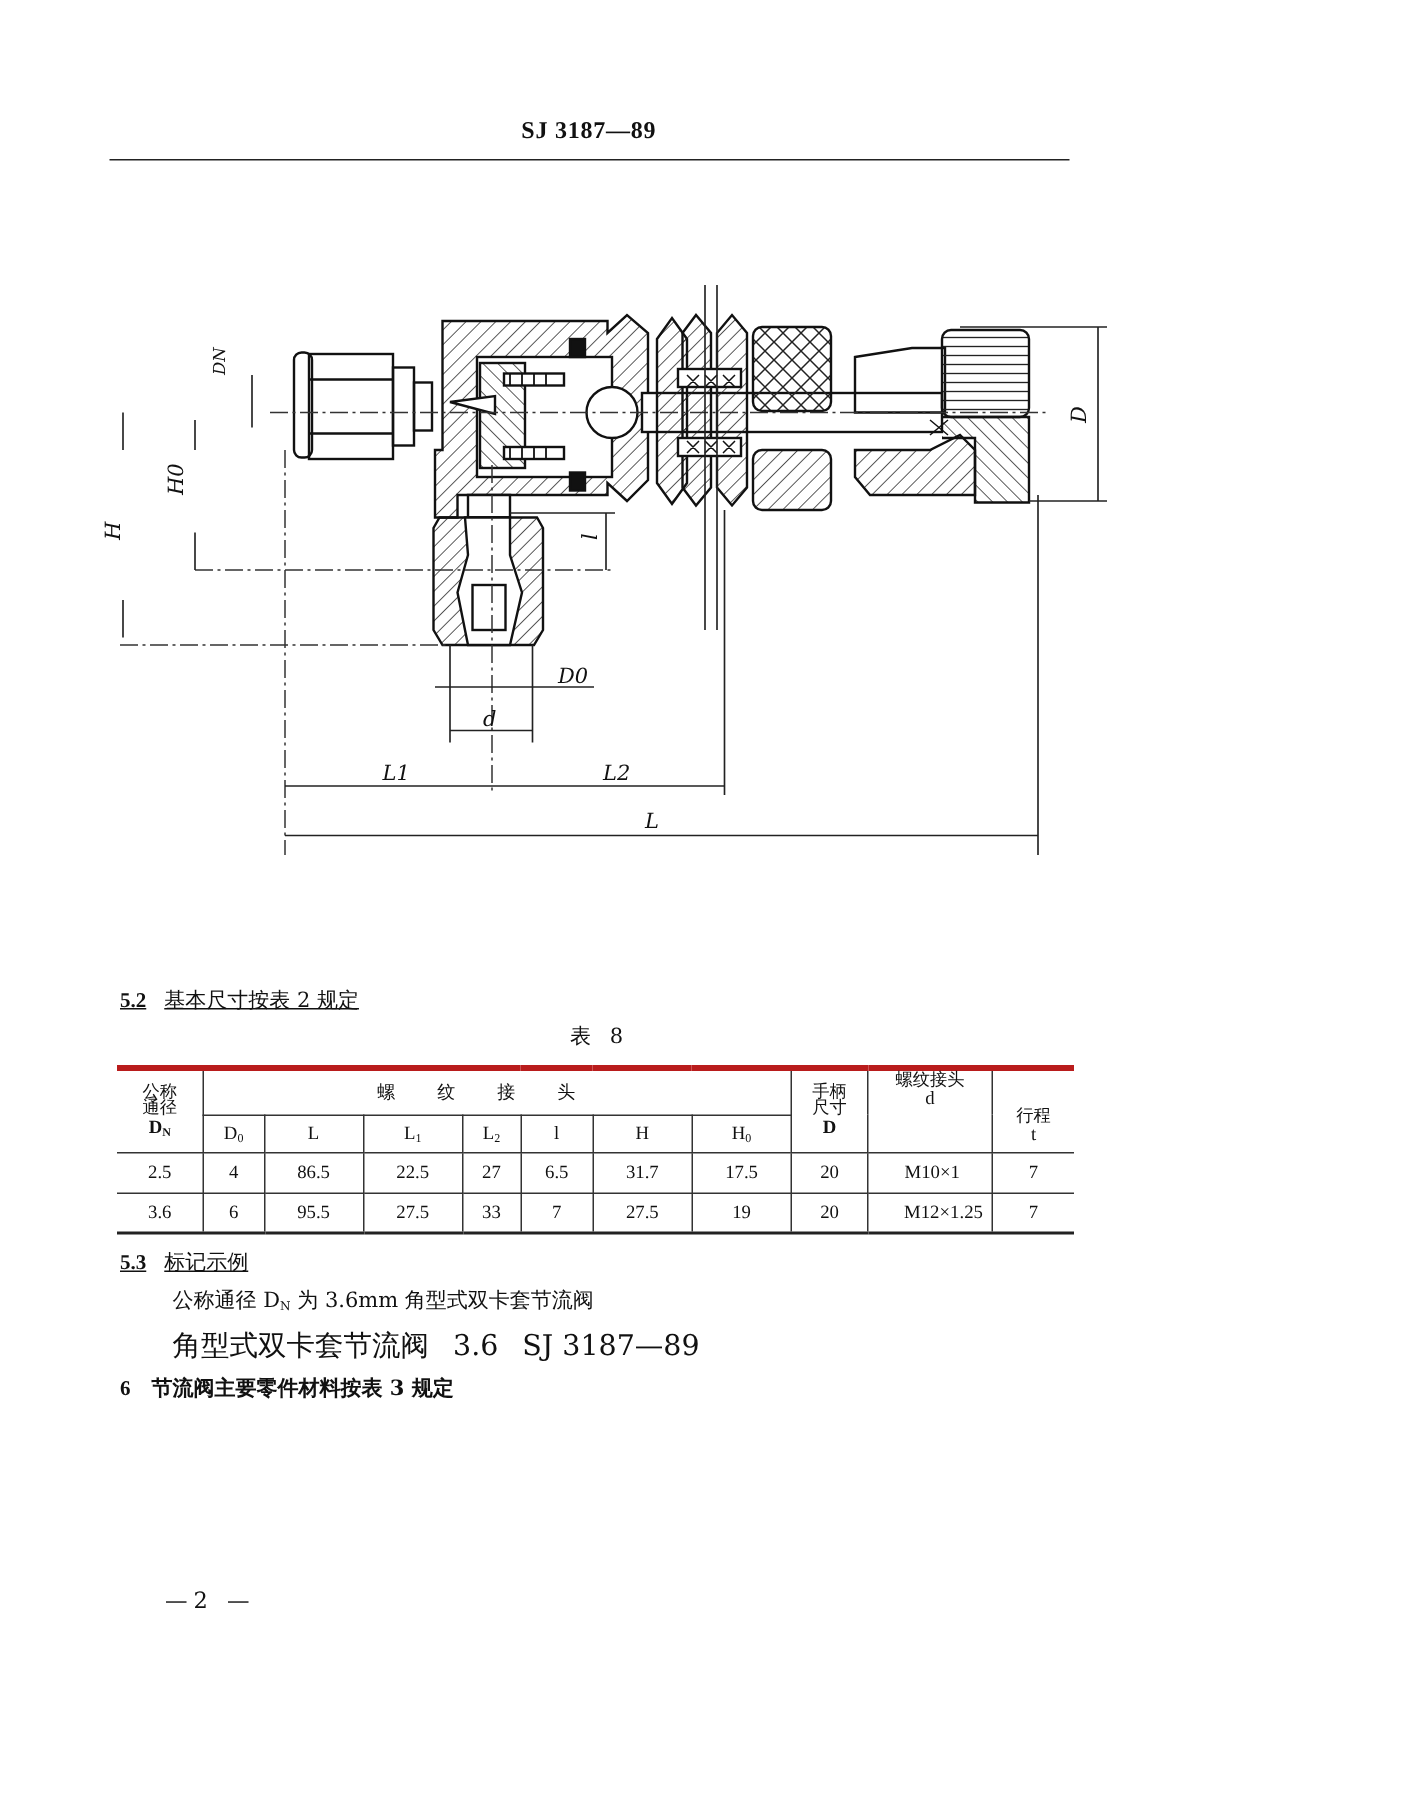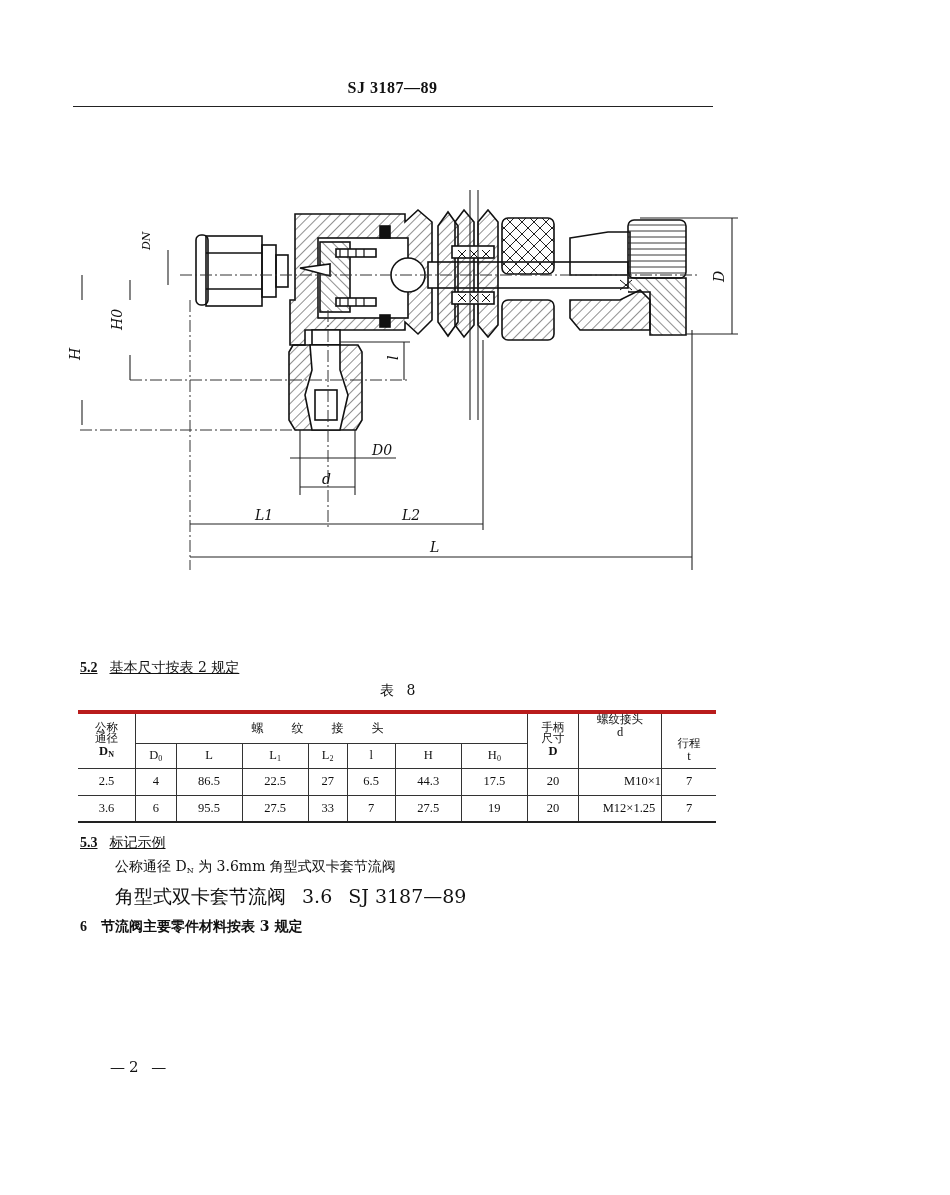--- a/index.html
+++ b/index.html
@@ -187,24 +187,24 @@
     <th class="bold"><span>H</span></th>
     <th class="bold"><span>H</span><span class="sub">0</span></th>
   </tr>
   <tr class="rowd">
     <td>2.5</td>
     <td>4</td>
     <td>86.5</td>
     <td>22.5</td>
     <td>27</td>
     <td>6.5</td>
-    <td>44.3</td>
+    <td>31.7</td>
     <td>17.5</td>
     <td>20</td>
-    <td style="text-align:right;padding-left:3px">M10×1</td>
+    <td style="text-align:center;padding-left:3px">M10×1</td>
     <td>7</td>
   </tr>
   <tr class="rowd last">
     <td>3.6</td>
     <td>6</td>
     <td>95.5</td>
     <td>27.5</td>
     <td>33</td>
     <td>7</td>
     <td>27.5</td>

